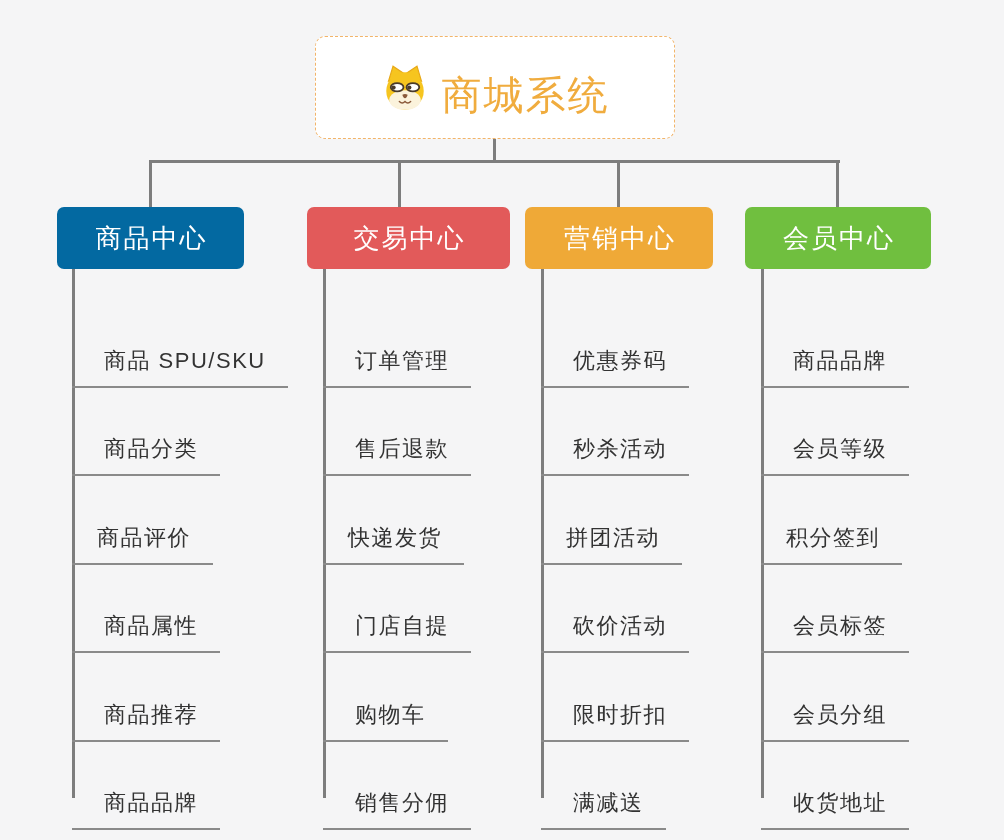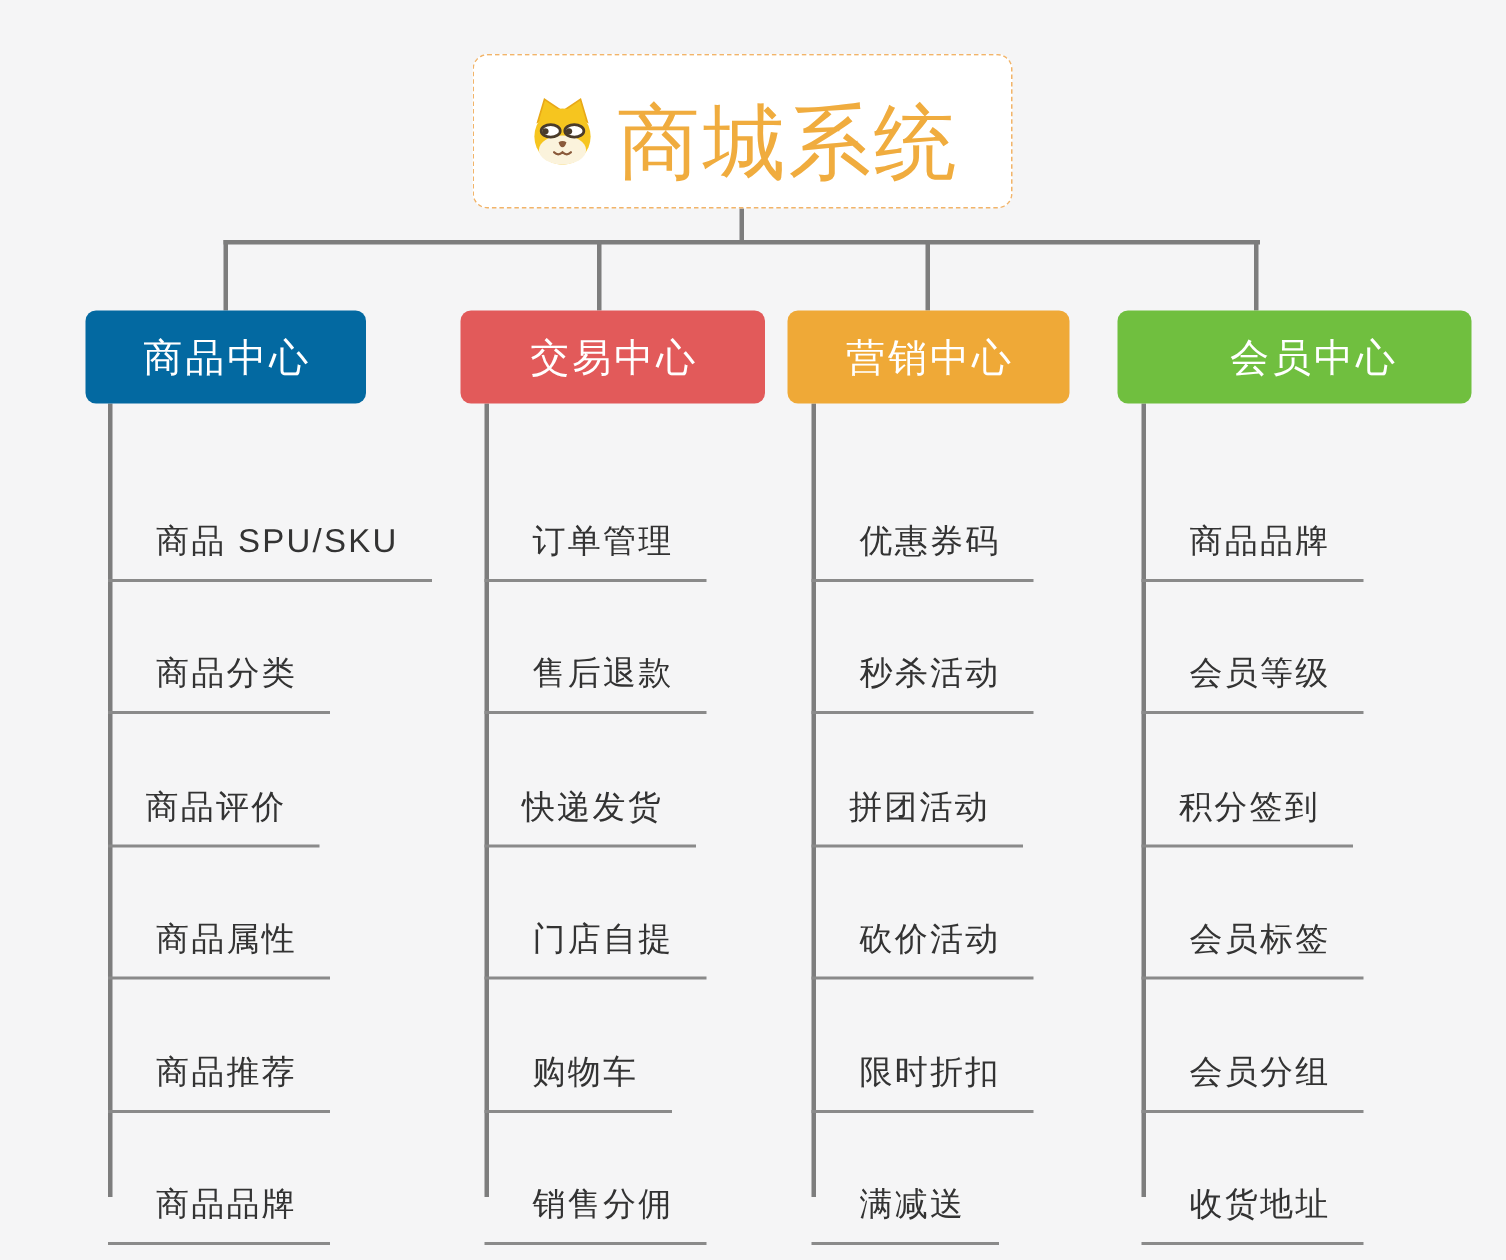--- a/index.html
+++ b/index.html
@@ -35,21 +35,21 @@
     border: 1px dashed #f2b469;
     border-radius: 10px;
     box-sizing: border-box;
     display: flex;
     align-items: center;
     justify-content: center;
     gap: 13px;
     cursor: pointer;
   }
   .root-title {
-    font-size: 55px;
+    font-size: 40px;
     letter-spacing: 2px;
     font-weight: 500;
     color: #f0ac3e;
     white-space: nowrap;
     margin-top: 16px;
   }
 
   
   .branch {
     position: absolute;
@@ -64,21 +64,21 @@
   .branch .branch-label {
     color: #ffffff;
     font-size: 26px;
     letter-spacing: 2px;
     text-indent: 2px;
     white-space: nowrap;
   }
   .b1 { left: 57px;  width: 187px; }
   .b2 { left: 307px; width: 203px; }
   .b3 { left: 525px; width: 188px; }
-  .b4 { left: 745px; width: 212px; padding-left: 24px; }
+  .b4 { left: 745px; width: 186px; }
 
   
   .child {
     position: absolute;
     white-space: nowrap;
     font-size: 22px;
     letter-spacing: 1.5px;
     line-height: 30px;
     color: #333333;
     padding: 0 22px 10px 32px;

